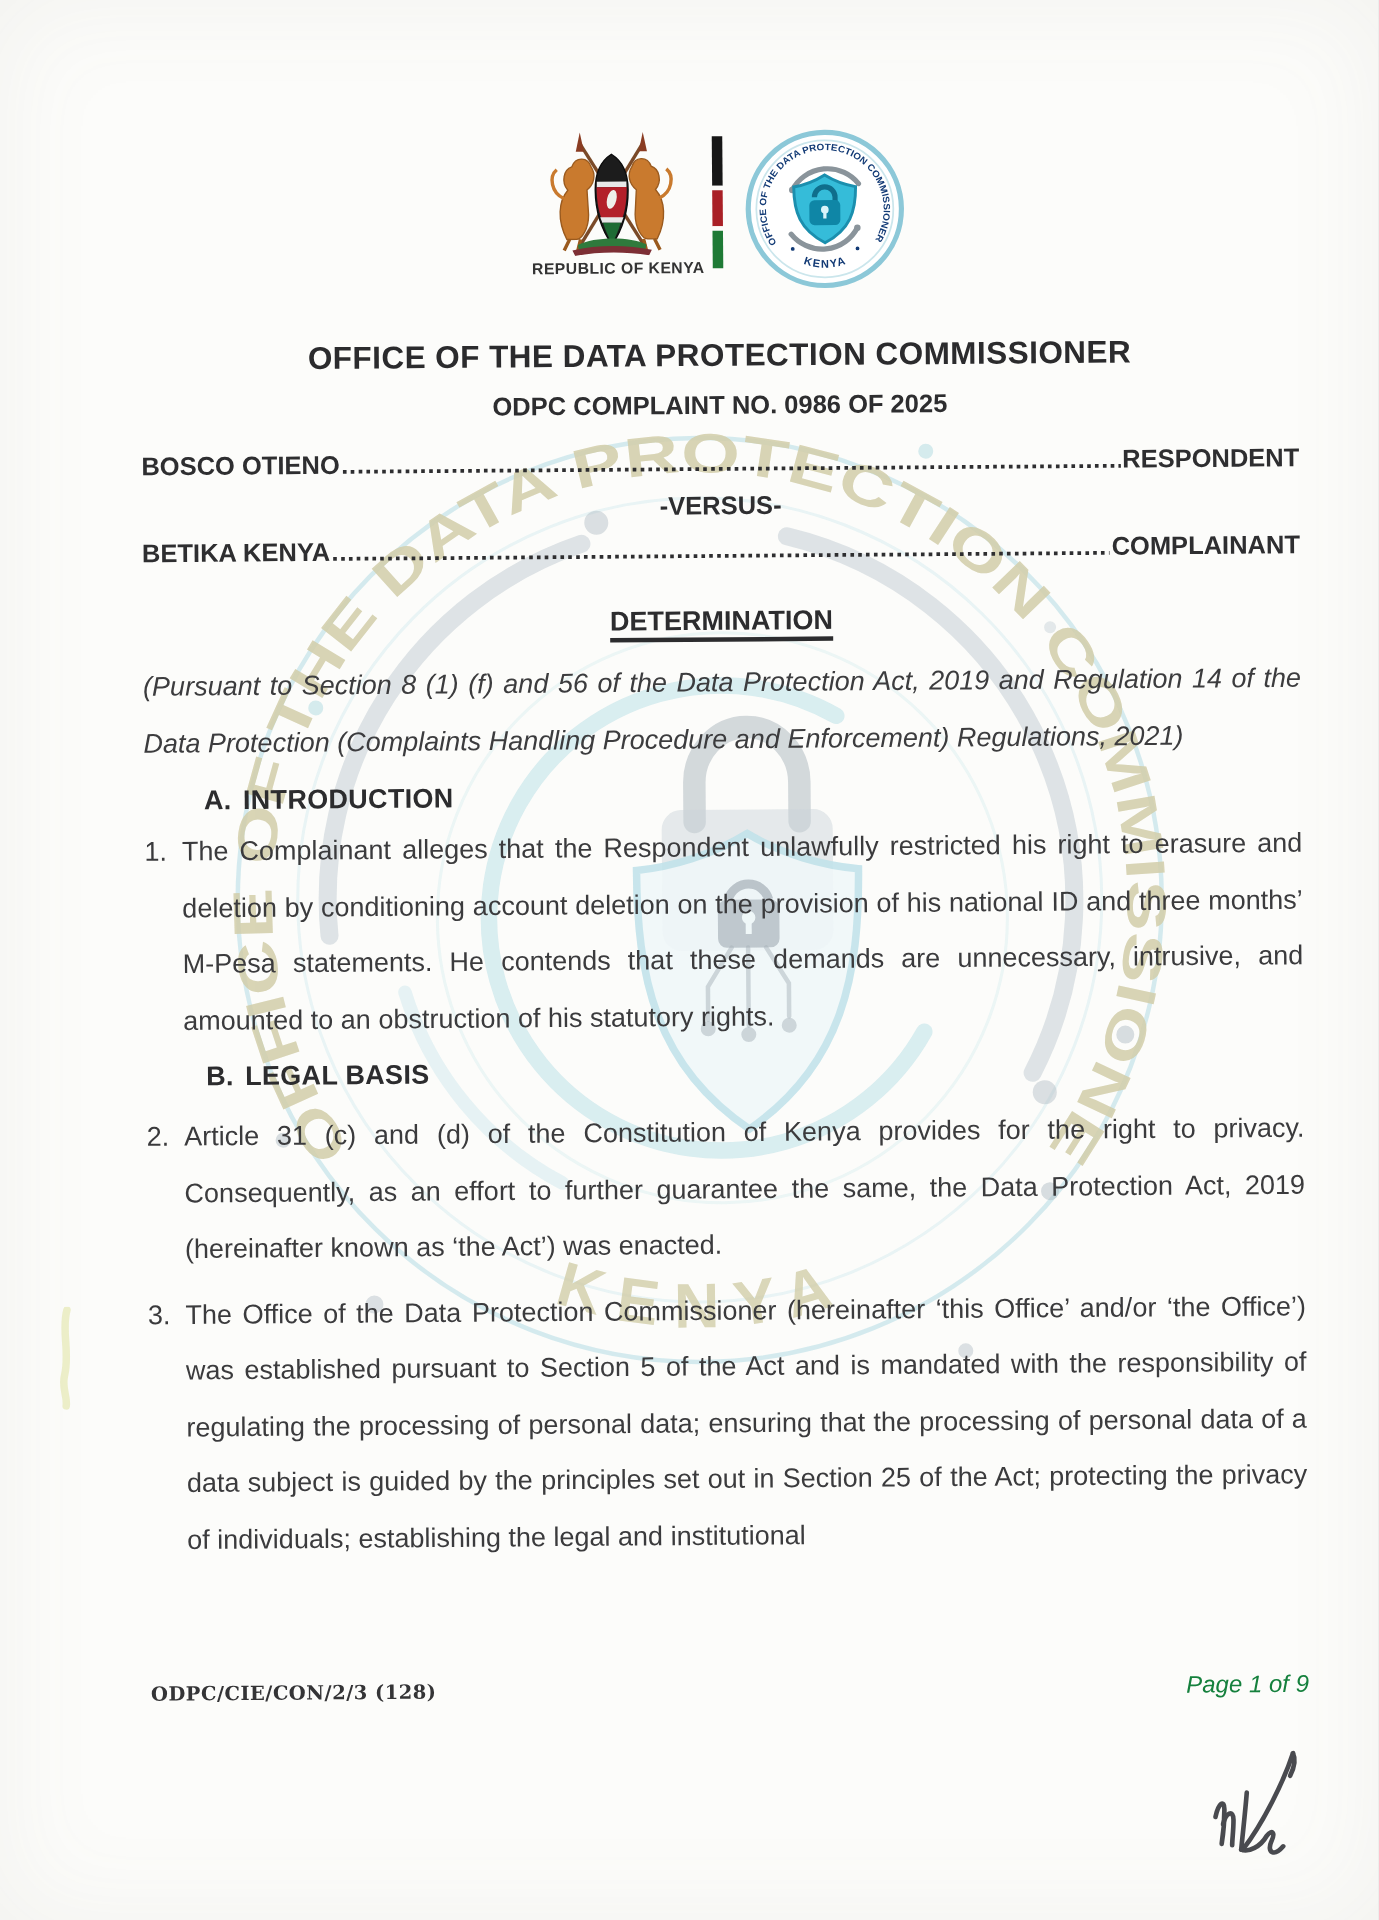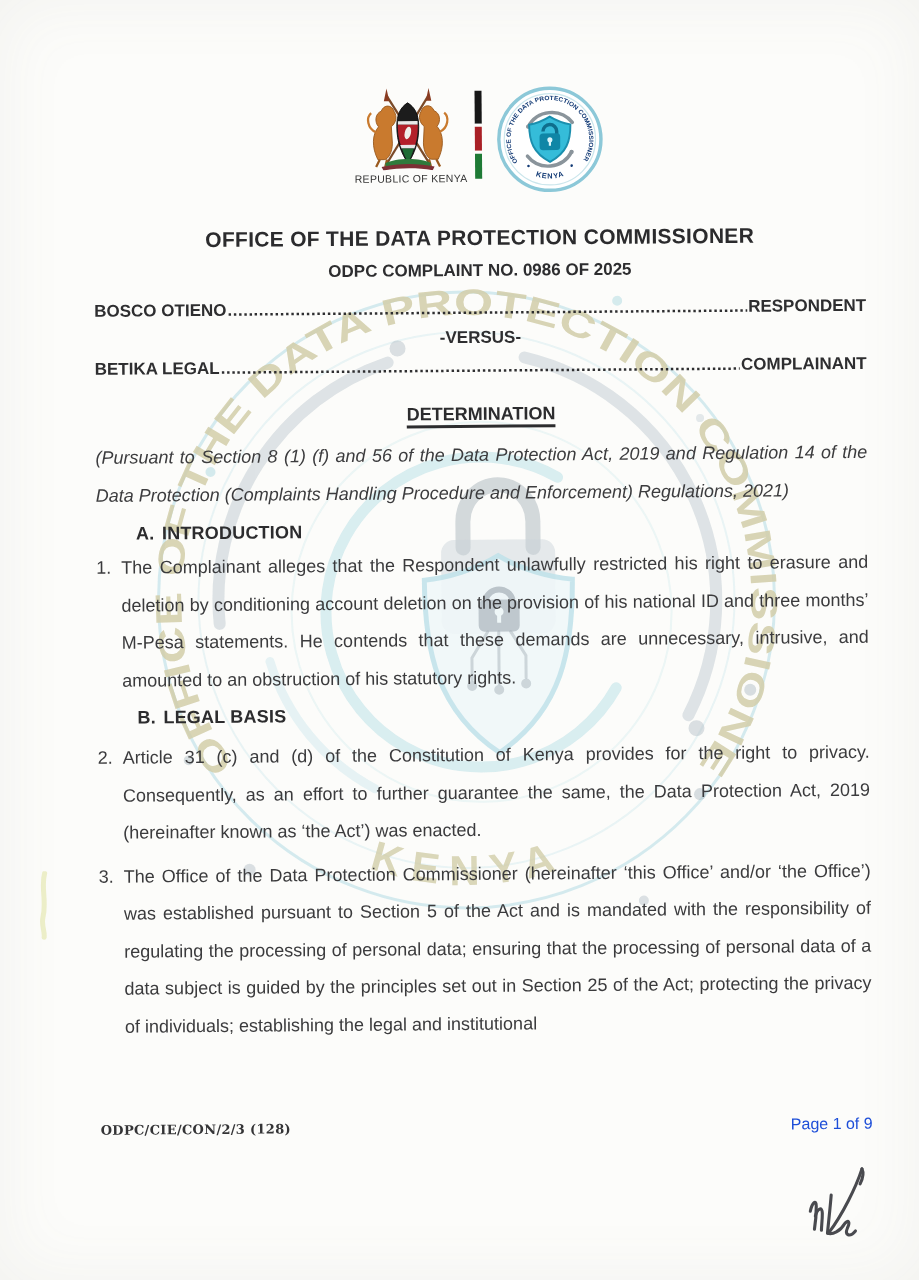--- a/index.html
+++ b/index.html
@@ -8,21 +8,21 @@
     background:#fcfcfa;overflow:hidden;
     font-family:"Liberation Sans",sans-serif;color:#3a3a3c;
     box-shadow:inset 0 0 70px rgba(110,110,100,.07);
   }
   .tilt{position:absolute;inset:0;transform:rotate(-0.45deg);transform-origin:50% 32%;}
   .watermark{position:absolute;inset:0;z-index:0;pointer-events:none;}
   .content{position:relative;z-index:2;padding:86px 52px 0 95px;}
 
   .header-logos{display:flex;justify-content:center;align-items:flex-start;gap:14px;height:110px;}
   .coat-wrap{width:106px;text-align:center;}
-  .coat-label{font-size:10.5px;font-weight:400;letter-spacing:.3px;color:#333;margin-top:-2px;white-space:nowrap;}
+  .coat-label{font-size:10.5px;font-weight:700;letter-spacing:.3px;color:#333;margin-top:-2px;white-space:nowrap;}
   .flag-divider{width:7px;height:88px;margin-top:5px;display:flex;flex-direction:column;}
   .flag-divider .b1{flex:4;background:#171717;}
   .flag-divider .gap{height:3px;background:#fcfcfa;}
   .flag-divider .b2{flex:3;background:#a92026;}
   .flag-divider .b3{flex:3;background:#1e7a35;}
 
   .doc-title{margin-top:30px;text-align:center;font-size:21px;font-weight:700;color:#2b2b2d;letter-spacing:.3px;}
   .case-number{margin-top:11px;text-align:center;font-size:17px;font-weight:700;color:#2d2d2f;}
 
   .party-row{display:flex;align-items:baseline;margin-top:18px;font-size:17px;font-weight:700;color:#2e2e30;}
@@ -39,21 +39,21 @@
   .section-heading .sec-label{display:inline-block;width:26px;}
   .para{display:grid;grid-template-columns:25px 1fr;margin-top:5px;font-size:18px;line-height:37.5px;}
   .para .num{color:#3a3a3c;}
   .para .ptext{text-align:justify;color:#3b3b3d;}
   .para.p2{margin-top:11px;}
   .para.p3{margin-top:6px;}
   .sec-b{margin-top:8px;}
 
   .footer{position:absolute;left:95px;right:52px;top:1118px;display:flex;justify-content:space-between;align-items:baseline;z-index:2;}
   .doc-ref{font-family:"DejaVu Serif",serif;font-weight:700;font-size:13px;letter-spacing:.3px;color:#343436;}
-  .page-indicator{font-size:16px;color:#1d4ed8;}
+  .page-indicator{font-size:16px;color:#15803d;font-style:italic;}
 
   .signature{position:absolute;left:798px;top:1168px;z-index:2;}
   .highlight-mark{position:absolute;left:33px;top:868px;z-index:1;}
 </style>
 </head>
 <body>
 
 <div class="page">
   <div class="tilt">
 
@@ -207,21 +207,21 @@
 
       <div class="party-row">
         <span class="party-name">BOSCO OTIENO</span>
         <span class="leader-dots">........................................................................................................................................................................</span>
         <span class="party-role">RESPONDENT</span>
       </div>
 
       <div class="versus">-VERSUS-</div>
 
       <div class="party-row second">
-        <span class="party-name">BETIKA LEGAL</span>
+        <span class="party-name">BETIKA KENYA</span>
         <span class="leader-dots">........................................................................................................................................................................</span>
         <span class="party-role">COMPLAINANT</span>
       </div>
 
       <div class="determination">
         <span>DETERMINATION</span>
       </div>
       <div class="det-subtitle">(Pursuant to Section 8 (1) (f) and 56 of the Data Protection Act, 2019 and Regulation 14 of the Data Protection (Complaints Handling Procedure and Enforcement) Regulations, 2021)</div>
 
       <div class="section-heading">

